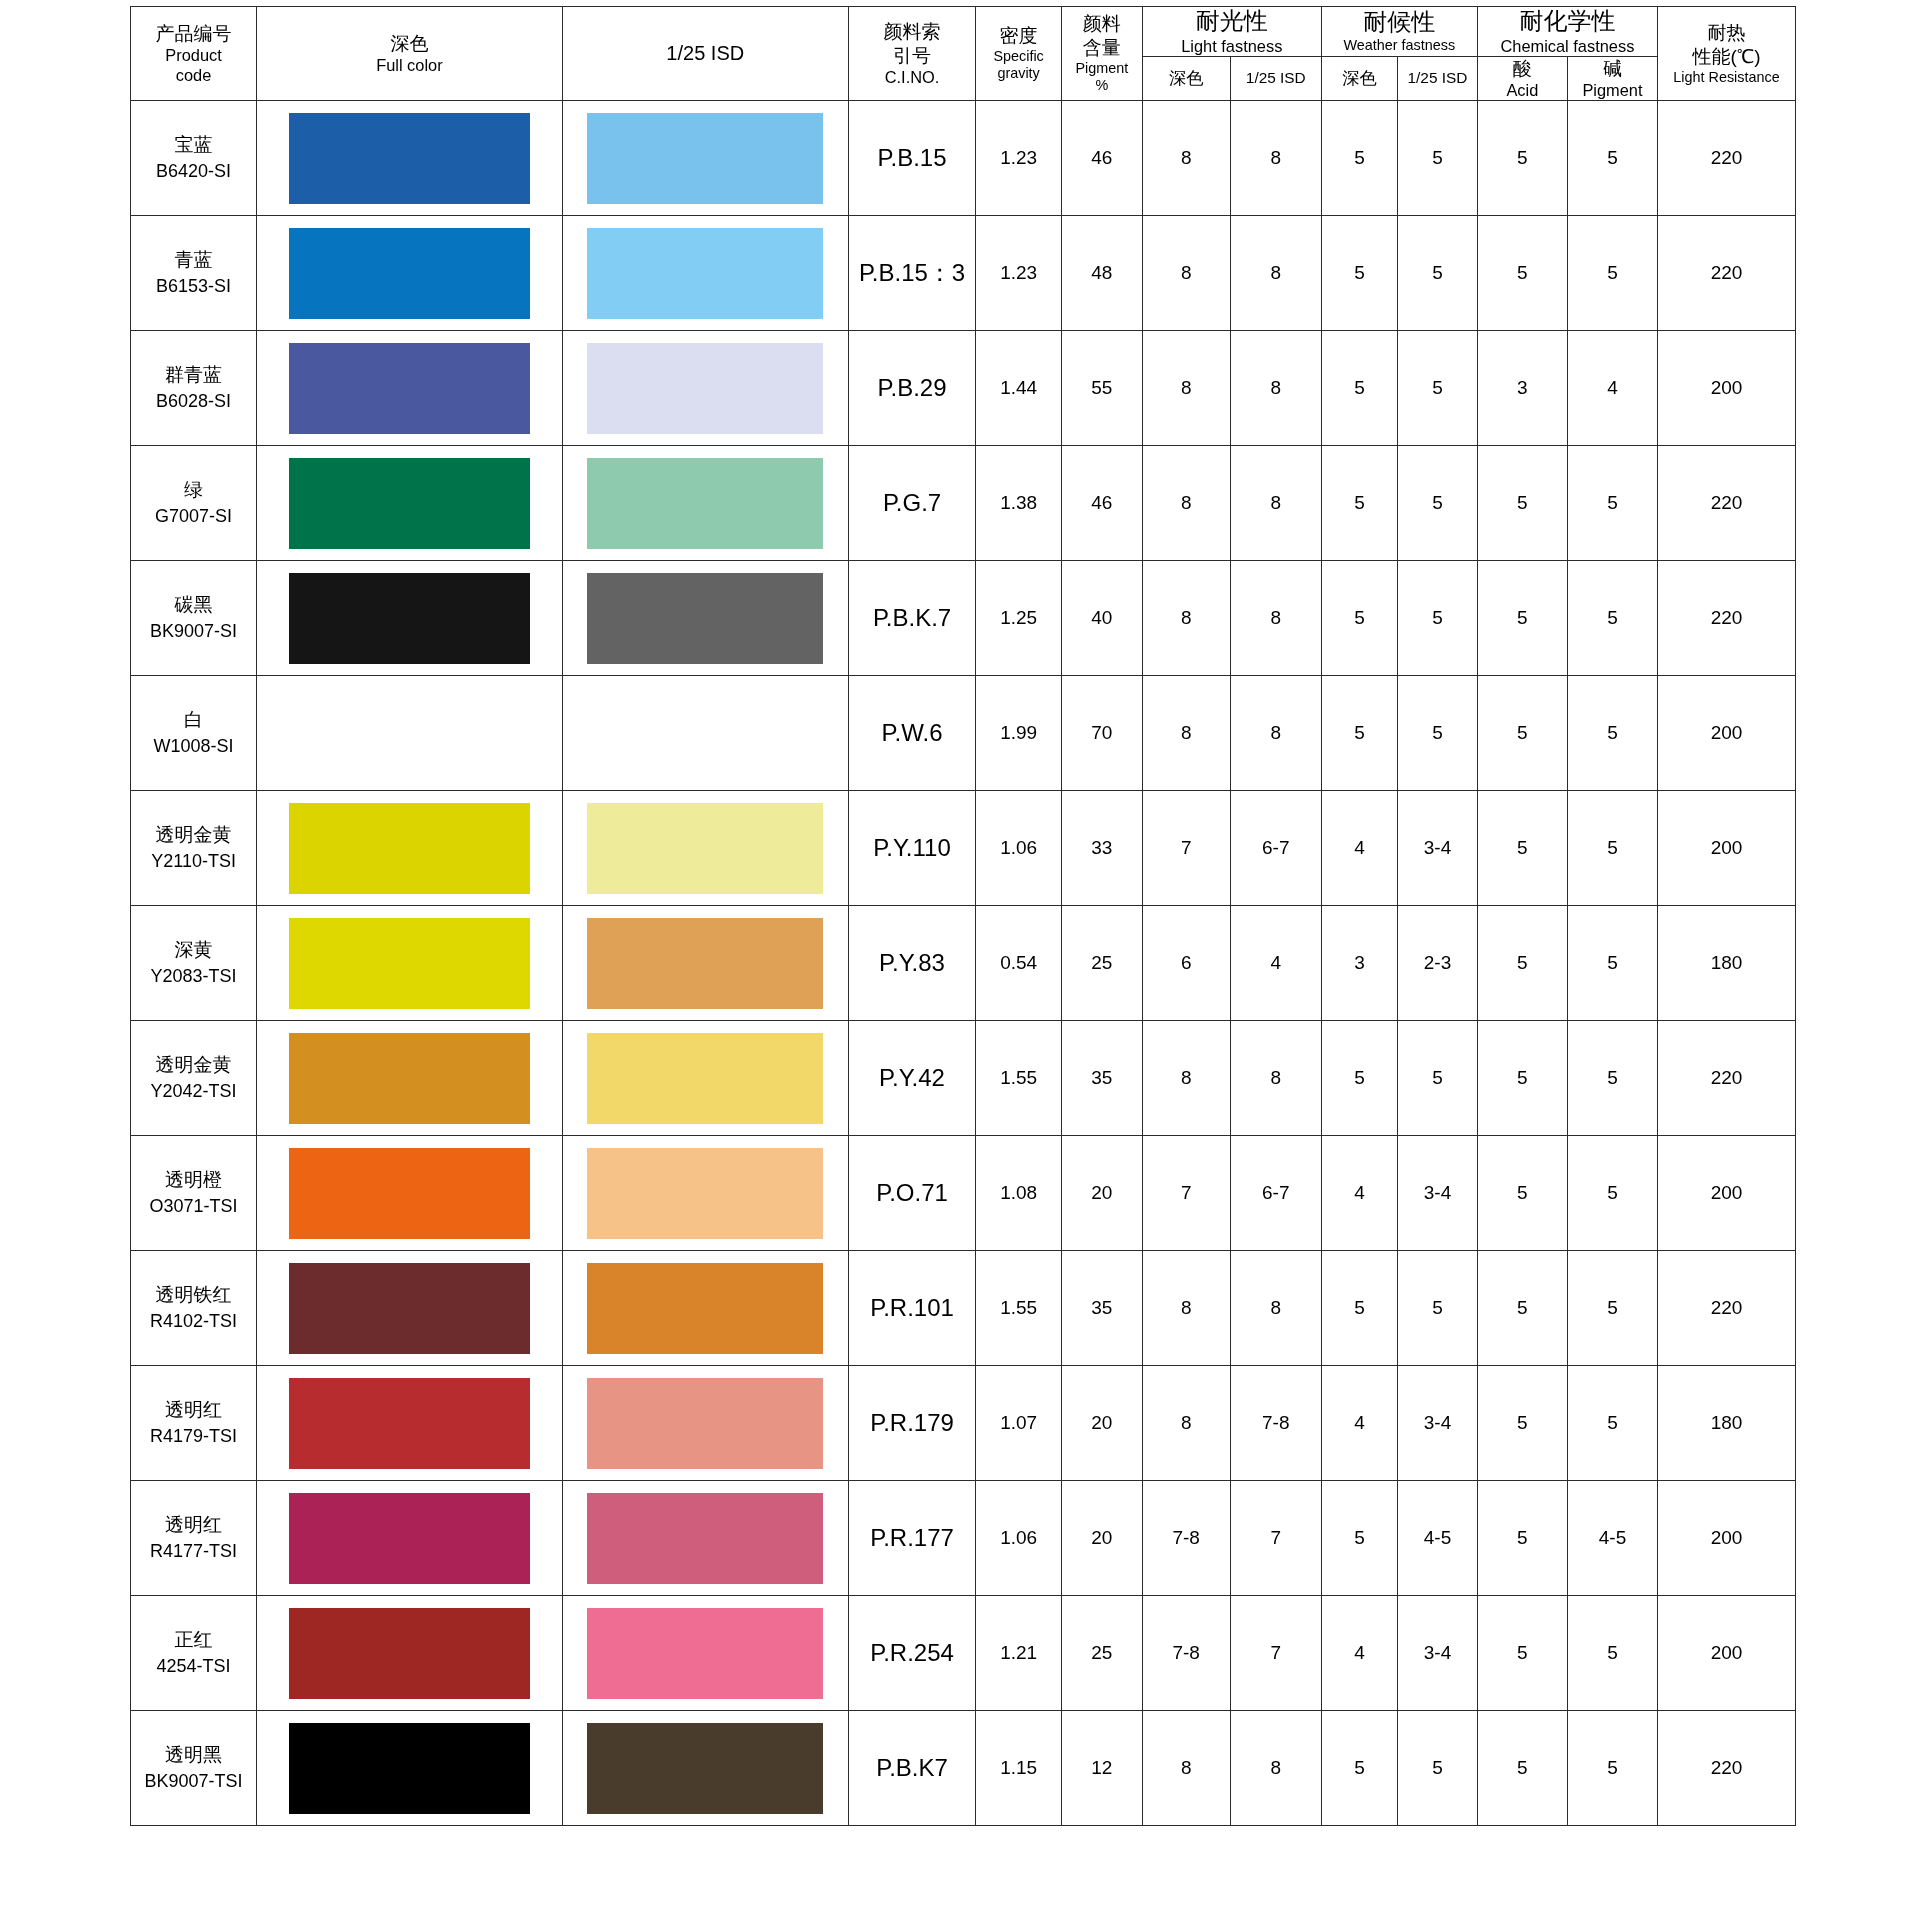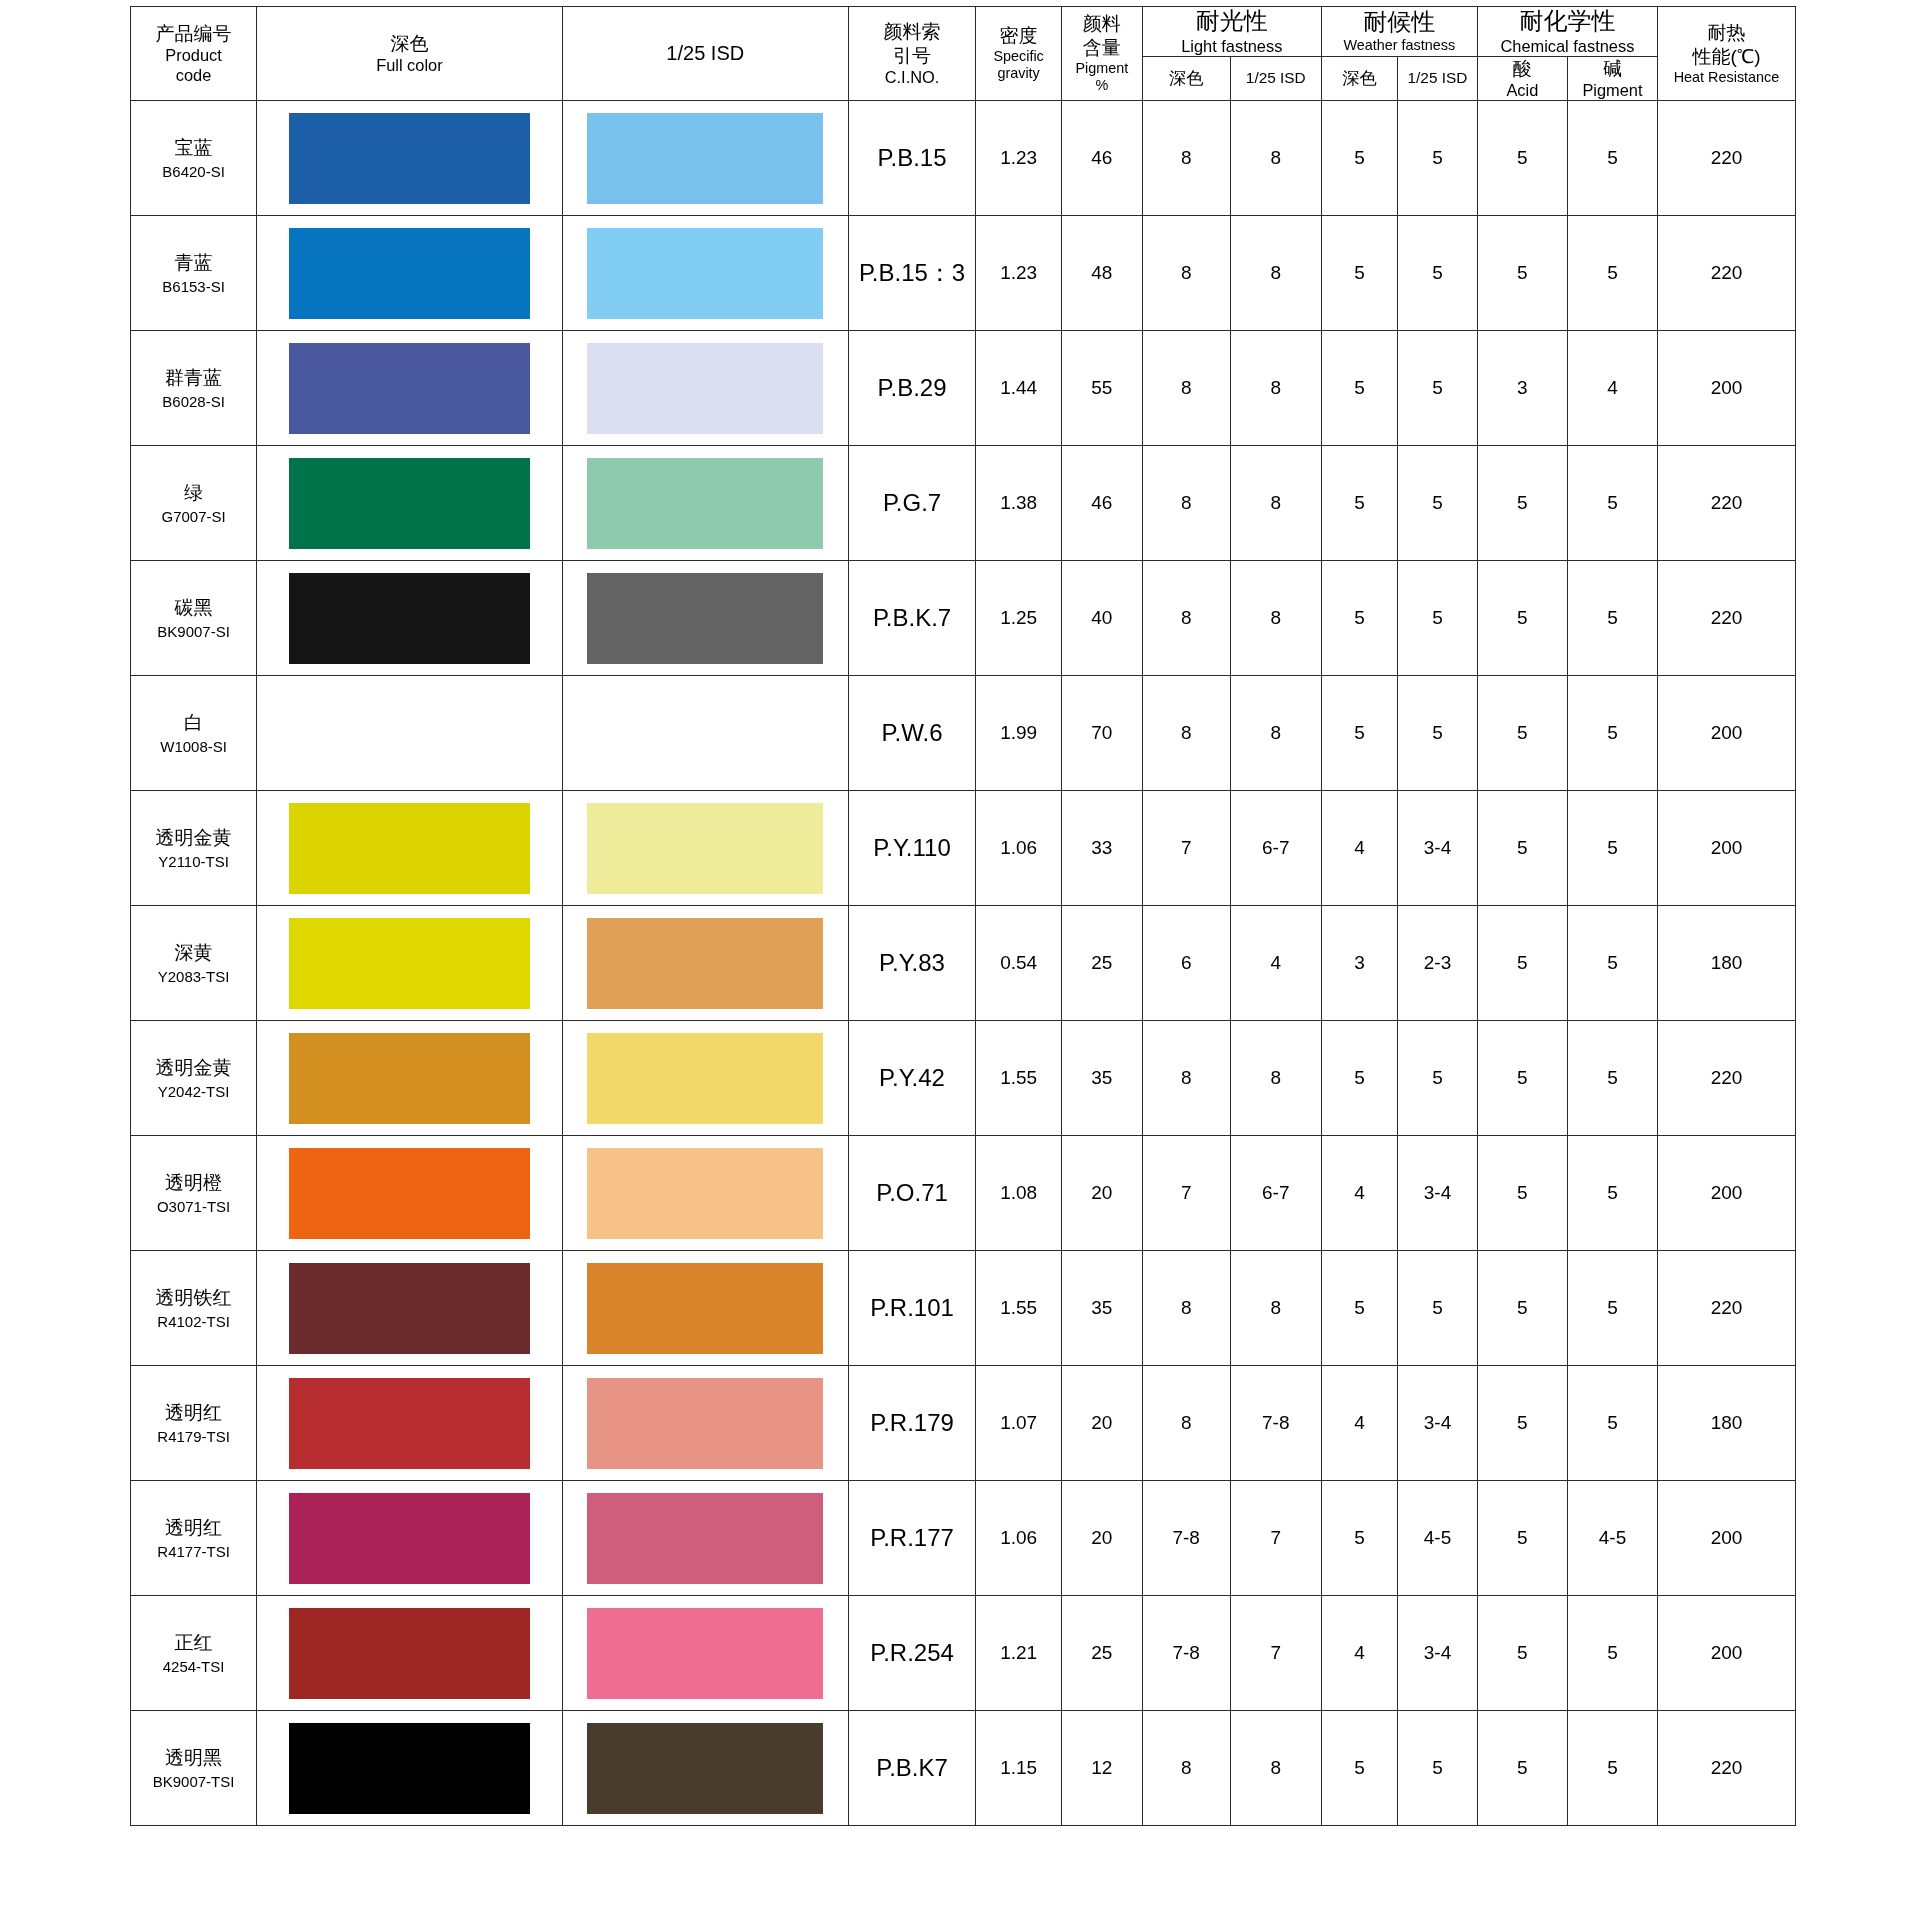--- a/index.html
+++ b/index.html
@@ -90,21 +90,21 @@
   
   td.code-cell {
     padding: 8.7px 2.9px;
   }
   .code-cn {
     font-size: 19px;
     line-height: 1.4;
     display: block;
   }
   .code-id {
-    font-size: 15px;
+    font-size: 18px;
     line-height: 1.4;
     display: block;
   }
   td.val {
     font-size: 19px;
   }
   td.ci {
     font-size: 24px;
   }
   td.swatch-cell {
@@ -187,21 +187,21 @@
           <span class="hdr-big-cn">耐候性</span>
           <span class="hdr-en small">Weather fastness</span>
         </th>
         <th class="hdr-group" colspan="2">
           <span class="hdr-big-cn">耐化学性</span>
           <span class="hdr-en">Chemical fastness</span>
         </th>
         <th class="hdr-cell" rowspan="2">
           <span class="hdr-cn">耐热</span>
           <span class="hdr-cn">性能(℃)</span>
-          <span class="hdr-en small">Heat Resistance</span>
+          <span class="hdr-en small">Light Resistance</span>
         </th>
       </tr>
       <tr>
         <th class="hdr-sub">深色</th>
         <th class="hdr-sub lat">1/25 ISD</th>
         <th class="hdr-sub">深色</th>
         <th class="hdr-sub lat">1/25 ISD</th>
         <th class="hdr-sub">
           <span class="hdr-cn">酸</span>
           <span class="hdr-en">Acid</span>

